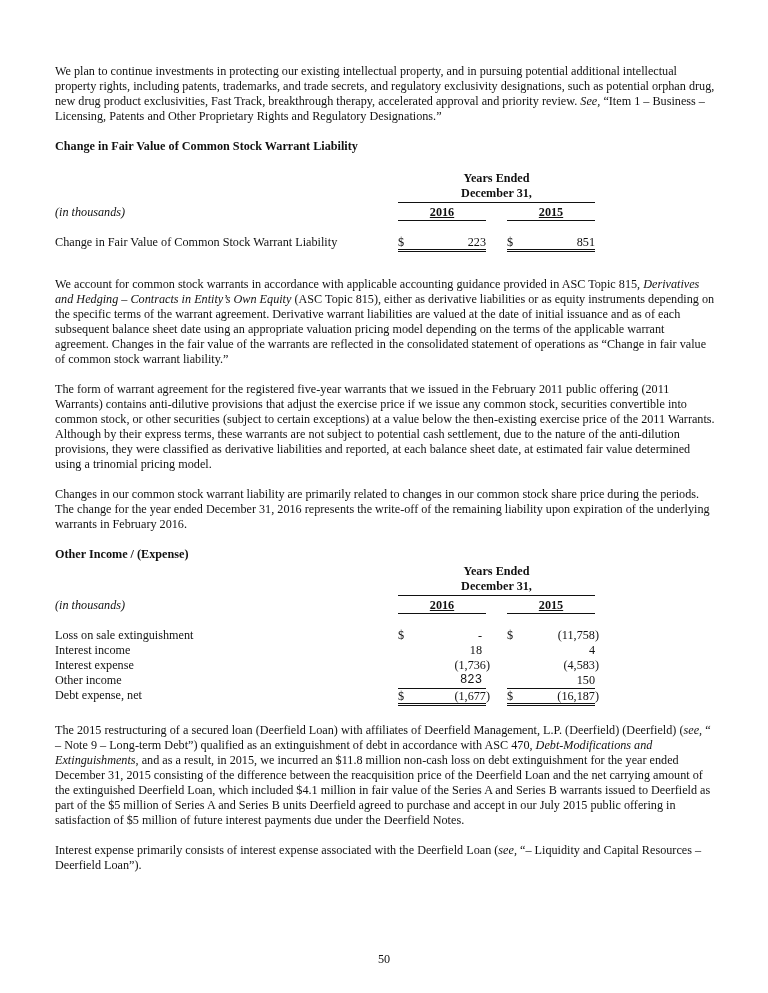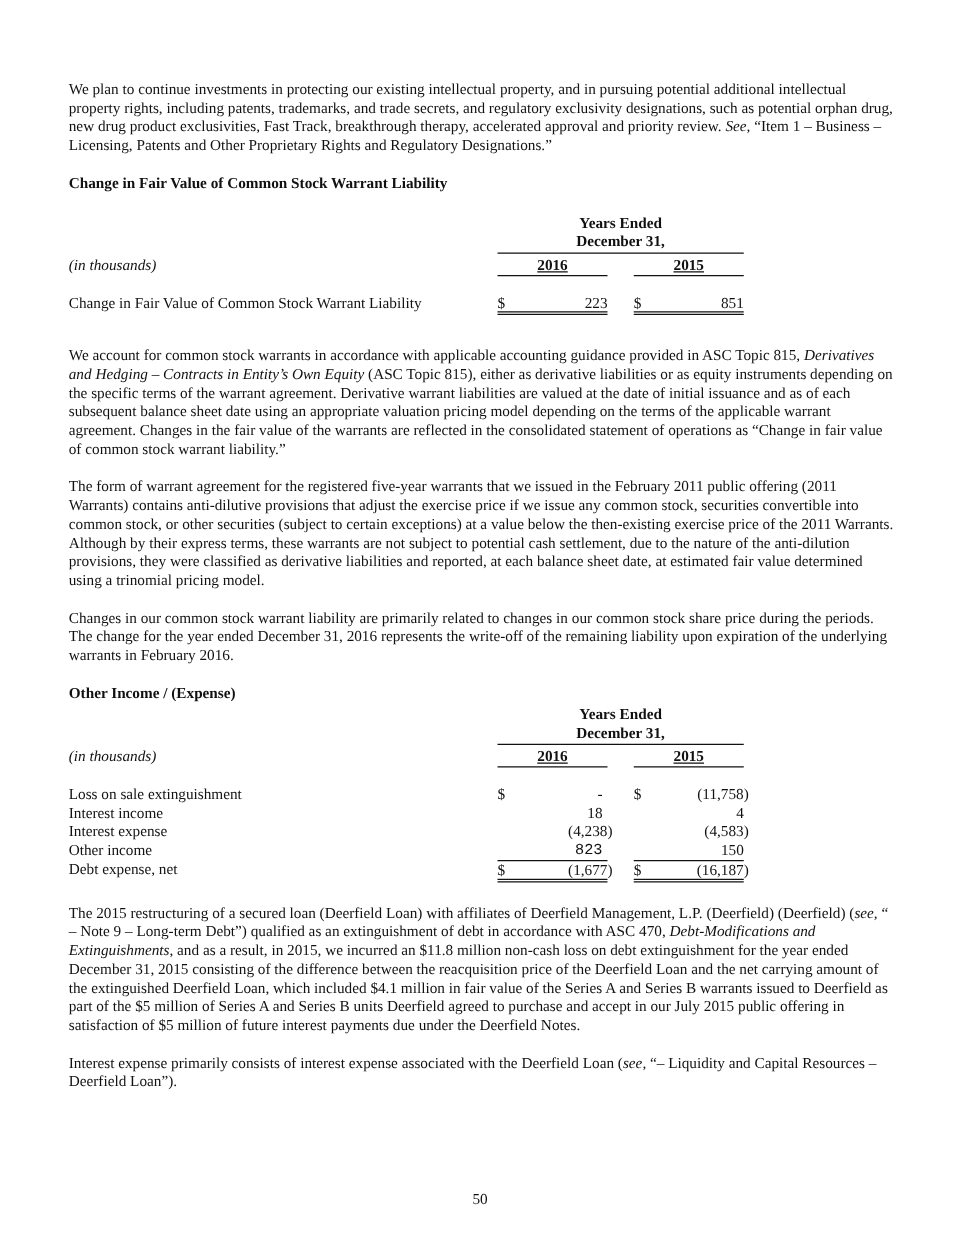--- a/index.html
+++ b/index.html
@@ -94,21 +94,21 @@
         <span class="val" style="right:4px;">18</span>
       </div>
       <div class="cell c2">
         <span class="val">4</span>
       </div>
     </div>
 
     <div class="row" style="top:94px;">
       <span class="lbl">Interest expense</span>
       <div class="cell c1 neg">
-        <span class="val">(4,238)</span>
+        <span class="val">(1,736)</span>
       </div>
       <div class="cell c2 neg">
         <span class="val">(4,583)</span>
       </div>
     </div>
 
     <div class="row" style="top:109px;">
       <span class="lbl">Other income</span>
       <div class="cell c1">
         <span class="val" style="right:4px;font-family:Liberation Mono, monospace;">823</span>

